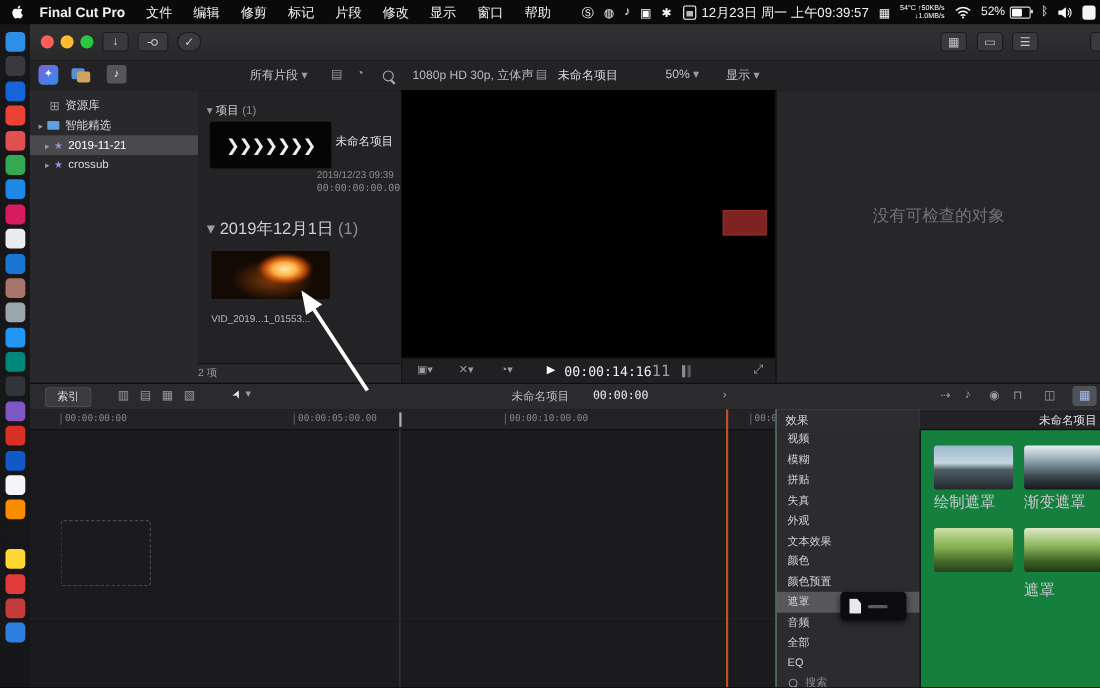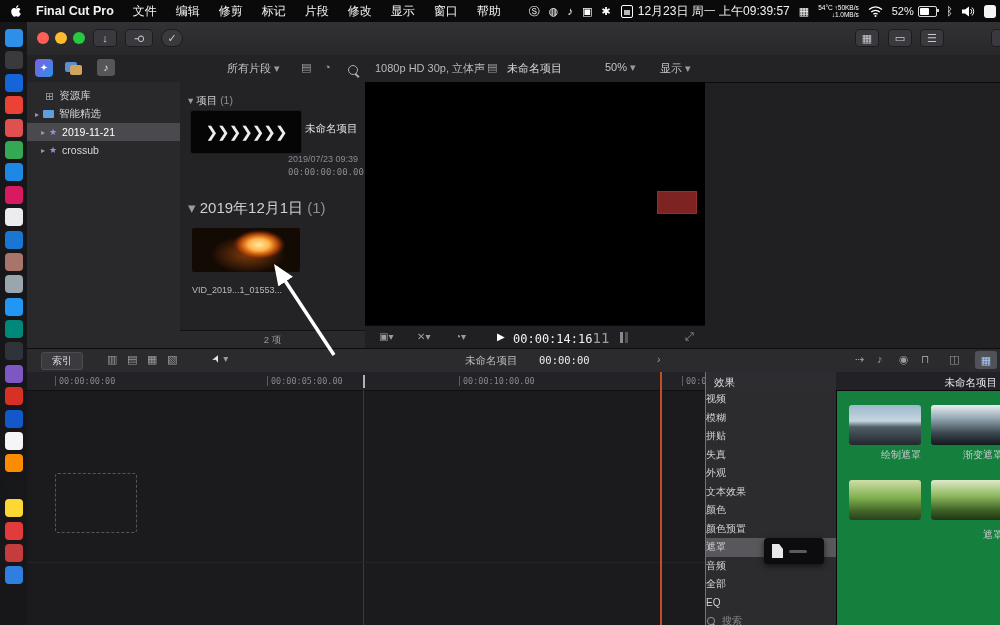--- a/index.html
+++ b/index.html
@@ -45,24 +45,24 @@
 .side-row.sel{background:#4a4a4e}
 .folder{width:11px;height:8px;background:#5f9fe0;border-radius:1px}
 #browser{position:absolute;left:153px;top:60px;width:185px;height:266px;background:#232326;border-right:1px solid #0d0d0e;overflow:hidden}
 #viewer{position:absolute;left:338px;top:60px;width:340px;height:266px;background:#000}
 #inspector{position:absolute;left:678px;top:60px;width:295px;height:266px;background:#27272a;border-left:1px solid #0c0c0d}
 #midbar{position:absolute;left:0;top:326px;width:973px;height:24px;background:#2b2b2e;border-top:1px solid #0d0d0e;border-bottom:1px solid #0d0d0e;font-size:10.5px;color:#c9c9ce}
 #timeline{position:absolute;left:0;top:350px;width:678px;height:253px;background:#1b1b1d;overflow:hidden}
 #ruler{position:absolute;left:0;top:0;width:678px;height:18px;background:#232327;border-bottom:1px solid #101013;color:#86868c;font-size:8.5px}
 .rlabel{position:absolute;top:4px;border-left:1px solid #5b5b60;padding-left:3px;white-space:nowrap}
 #effects{position:absolute;left:678px;top:350px;width:295px;height:253px;background:#15803d;border-left:1px solid #737373;overflow:hidden}
-.cat{height:18.5px;display:flex;align-items:center;padding-left:0;font-size:10px;color:#d2d2d6;box-sizing:border-box}
+.cat{height:18.5px;display:flex;align-items:center;padding-left:10px;font-size:10px;color:#d2d2d6;box-sizing:border-box}
 .cat.sel{background:#57575c}
 .fx-thumb{position:absolute;width:72px;height:40px;border-radius:3px}
-.fx-label{position:absolute;width:72px;text-align:right;font-size:10px;color:#c9c9ce;white-space:nowrap}
+.fx-label{position:absolute;width:72px;text-align:left;font-size:14px;color:#c9c9ce;white-space:nowrap}
 .fx1{background:linear-gradient(180deg,#9db8cc 0%,#c6d6e0 40%,#4e5e66 55%,#23282c 100%)}
 .fx2{background:linear-gradient(180deg,#e8eef2 0%,#8fa3ae 35%,#3c4850 70%,#14181b 100%)}
 .fx3{background:linear-gradient(180deg,#cfe0a8 0%,#7fae4e 45%,#466b2a 75%,#26401a 100%)}
 .fx4{background:linear-gradient(180deg,#dfe8c8 0%,#8db85e 40%,#3f6326 75%,#1f3515 100%)}
 .docicon{width:11px;height:14px;background:#e8e8ea;clip-path:polygon(0 0,65% 0,100% 35%,100% 100%,0 100%)}
 .filmstrip{background:#050506;border:1px solid #1c1c1f;border-radius:3px;display:flex;align-items:center;justify-content:center;
   color:#ededf0;font-size:15px;font-weight:bold;letter-spacing:-1px}
 .firethumb{border-radius:2px;background:
   radial-gradient(ellipse 30px 17px at 62% 38%, #ffe9a8 0%, #ffb347 35%, rgba(205,85,10,.9) 60%, rgba(120,40,5,.45) 78%, transparent 88%),
   radial-gradient(ellipse 52px 26px at 52% 60%, rgba(220,100,20,.55), transparent 72%),
@@ -236,52 +236,55 @@
     <div id="browser">
       <div class="r" style="left:8px;top:12px;font-size:10.5px;color:#cfcfd4">
         <span class="glyph">▾</span>
         <span>项目</span>
         <span style="color:#8e8e94">(1)</span>
       </div>
       <div class="r filmstrip" style="left:10px;top:28px;width:110px;height:42px">
         <span>❯❯❯❯❯❯❯</span>
       </div>
       <div class="r" style="left:125px;top:40px;font-size:10.5px;color:#e2e2e6;white-space:nowrap">未命名项目</div>
-      <div class="r" style="left:108px;top:72px;font-size:9px;color:#8a8a90">2019/07/23 09:39</div>
+      <div class="r" style="left:108px;top:72px;font-size:9px;color:#8a8a90">2019/12/23 09:39</div>
       <div class="r mono" style="left:108px;top:85px;font-size:9px;color:#8a8a90">00:00:00:00.00</div>
 
       <div class="r" style="left:8px;top:117px;font-size:15px;color:#cfcfd4">
         <span class="glyph">▾</span>
         <span>2019年12月1日</span>
         <span style="color:#8e8e94">(1)</span>
       </div>
       <div class="r firethumb" style="left:12px;top:146px;width:108px;height:44px"></div>
       <div class="r" style="left:12px;top:203px;width:108px;text-align:left;font-size:9px;color:#b9b9bf;white-space:nowrap">VID_2019...1_01553...</div>
 
-      <div class="r" style="left:0;top:248px;width:185px;height:18px;background:#29292c;border-top:1px solid #121214;text-align:center;font-size:9.5px;color:#97979d;line-height:18px">
+      <div class="r" style="left:0;top:248px;width:185px;height:18px;background:#29292c;border-top:1px solid #121214;text-align:left;font-size:9.5px;color:#97979d;line-height:18px">
         <span>2 项</span>
       </div>
     </div>
 
     <div id="viewer">
       <div class="r" style="left:292px;top:109px;width:38px;height:21px;background:#7d2423;border:1px solid #93302c"></div>
       <div class="r" style="left:0;top:243px;width:340px;height:23px;background:#202023;border-top:1px solid #0b0b0c">
         <span class="r glyph" style="left:14px;top:5px;font-size:10px"><span>▣</span><span>▾</span></span>
         <span class="r glyph" style="left:52px;top:5px;font-size:10px"><span>✕</span><span>▾</span></span>
         <span class="r glyph" style="left:90px;top:5px;font-size:10px"><span>◔</span><span>▾</span></span>
         <span class="r" style="left:132px;top:5px;font-size:10px;color:#fff">▶</span>
         <span class="r mono" style="left:148px;top:4px;font-size:12px;color:#f2f2f5">
           <span>00:00:14:16</span><span style="font-size:14px;color:#9a9aa0">11</span>
         </span>
         <span class="r" style="left:255px;top:6px;width:3px;height:11px;background:#8a8a90"></span>
         <span class="r" style="left:260px;top:6px;width:3px;height:11px;background:#55555c"></span>
         <span class="r glyph" style="left:320px;top:4px;font-size:11px">⤢</span>
       </div>
     </div>
 
+    <div id="inspector">
+      <div class="r" style="left:0;top:105px;width:295px;text-align:center;font-size:15px;color:#717178">没有可检查的对象</div>
+    </div>
 
     <div id="midbar">
       <span class="r" style="left:14px;top:3px;padding:1px 10px;background:#3b3b3f;border:1px solid #4c4c50;border-radius:3px;font-size:10px;color:#dededf">索引</span>
       <span class="r glyph" style="left:80px;top:4px;font-size:11px">▥</span>
       <span class="r glyph" style="left:100px;top:4px;font-size:11px">▤</span>
       <span class="r glyph" style="left:120px;top:4px;font-size:11px">▦</span>
       <span class="r glyph" style="left:140px;top:4px;font-size:11px">▧</span>
       <span class="r" style="left:185px;top:4px;color:#e8e8ea;font-size:10px">
         <span style="display:inline-block;transform:rotate(-65deg)">➤</span>
         <span class="glyph">▾</span>

